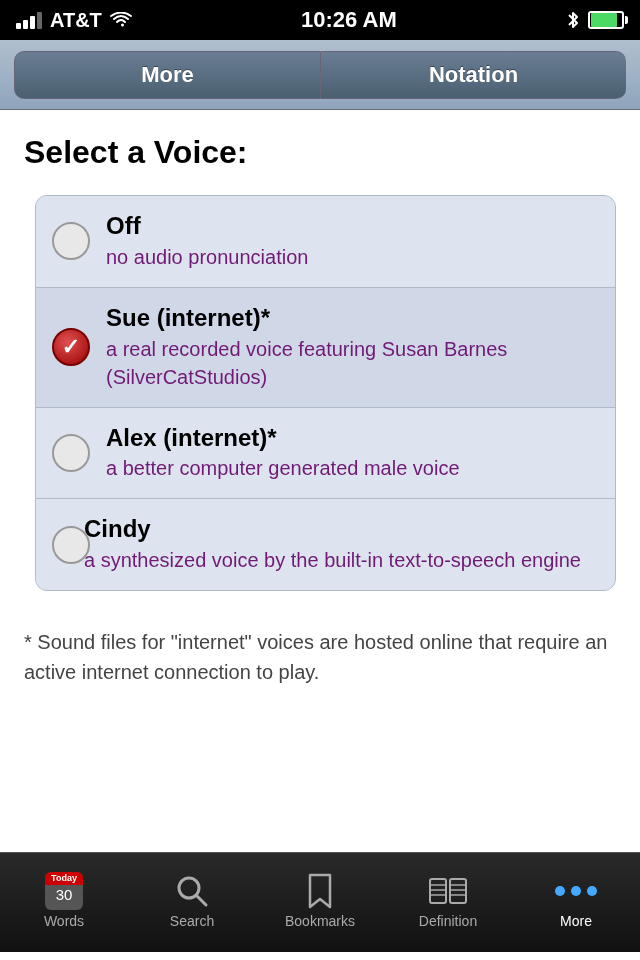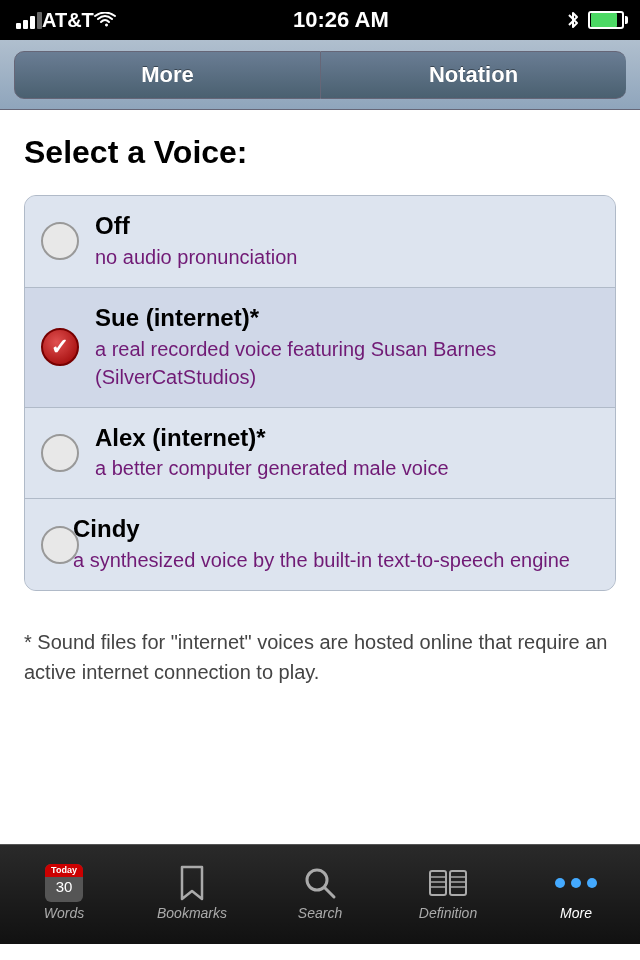--- a/index.html
+++ b/index.html
@@ -18,21 +18,21 @@
       height: 40px;
       background: #000;
       display: flex;
       align-items: center;
       justify-content: space-between;
       padding: 0 16px;
       color: #fff;
       font-size: 20px;
       font-weight: 600;
     }
-    .status-left { display: flex; align-items: center; }
+    .status-left { display: flex; align-items: center; gap: 8px; }
     .status-center { font-size: 22px; font-weight: 700; }
     .status-right { display: flex; align-items: center; gap: 8px; }
 
     
     .signal-bars { display: flex; align-items: flex-end; gap: 2px; }
     .signal-bars span {
       background: #fff;
       width: 5px;
       border-radius: 1px;
     }
@@ -120,20 +120,21 @@
       color: #000;
       margin-bottom: 24px;
     }
 
     
     .voice-list {
       background: #d0d8e4;
       border-radius: 12px;
       overflow: hidden;
       border: 1px solid #b0bac8;
+      margin-left: 11px;
     }
     .voice-item {
       padding: 16px 20px 16px 70px;
       position: relative;
       border-bottom: 1px solid #b0bac8;
       background: #dde4ef;
     }
     .voice-item:last-child { border-bottom: none; padding-left: 48px; }
     .voice-item.selected { background: #d0d8e8; }
 
@@ -179,21 +180,21 @@
     .footnote {
       padding: 20px 24px;
       font-size: 20px;
       color: #444;
       line-height: 1.5;
     }
 
     
     .bottom-bar {
       position: absolute;
-      bottom: 16px;
+      bottom: 8px;
       left: 0;
       width: 640px;
       height: 100px;
       background: linear-gradient(to bottom, #2a2a2a, #111);
       display: flex;
       border-top: 1px solid #555;
     }
     .bottom-tab {
       flex: 1;
       display: flex;
@@ -208,21 +209,20 @@
       width: 40px;
       height: 36px;
       display: flex;
       align-items: center;
       justify-content: center;
     }
     .bottom-tab-label {
       font-size: 14px;
       color: #aaa;
       font-weight: 500;
-      font-style: italic;
     }
     .bottom-tab.active .bottom-tab-label { color: #fff; }
 
     
     .icon-today {
       width: 38px;
       height: 38px;
       background: #555;
       border-radius: 6px;
       display: flex;
@@ -341,35 +341,35 @@
       <div class="icon-today">
         <div class="icon-today-header">Today</div>
         <div class="icon-today-body">30</div>
       </div>
     </div>
     <span class="bottom-tab-label">Words</span>
   </div>
 
   <div class="bottom-tab">
     <div class="bottom-tab-icon">
-      <svg width="28" height="36" viewBox="0 0 28 36">
-        <polygon points="4,2 24,2 24,34 14,26 4,34" fill="none" stroke="#aaa" stroke-width="2.5" stroke-linejoin="round"></polygon>
-      </svg>
-    </div>
-    <span class="bottom-tab-label">Bookmarks</span>
-  </div>
-
-  <div class="bottom-tab">
-    <div class="bottom-tab-icon">
       <svg width="34" height="34" viewBox="0 0 34 34">
         <circle cx="14" cy="14" r="10" fill="none" stroke="#aaa" stroke-width="3"></circle>
         <line x1="22" y1="22" x2="31" y2="31" stroke="#aaa" stroke-width="3" stroke-linecap="round"></line>
       </svg>
     </div>
     <span class="bottom-tab-label">Search</span>
+  </div>
+
+  <div class="bottom-tab">
+    <div class="bottom-tab-icon">
+      <svg width="28" height="36" viewBox="0 0 28 36">
+        <polygon points="4,2 24,2 24,34 14,26 4,34" fill="none" stroke="#aaa" stroke-width="2.5" stroke-linejoin="round"></polygon>
+      </svg>
+    </div>
+    <span class="bottom-tab-label">Bookmarks</span>
   </div>
 
   <div class="bottom-tab">
     <div class="bottom-tab-icon">
       <svg width="38" height="32" viewBox="0 0 38 32">
         <rect x="1" y="4" width="16" height="24" rx="2" fill="none" stroke="#aaa" stroke-width="2"></rect>
         <rect x="21" y="4" width="16" height="24" rx="2" fill="none" stroke="#aaa" stroke-width="2"></rect>
         <line x1="1" y1="10" x2="17" y2="10" stroke="#aaa" stroke-width="1.5"></line>
         <line x1="1" y1="15" x2="17" y2="15" stroke="#aaa" stroke-width="1.5"></line>
         <line x1="1" y1="20" x2="17" y2="20" stroke="#aaa" stroke-width="1.5"></line>

